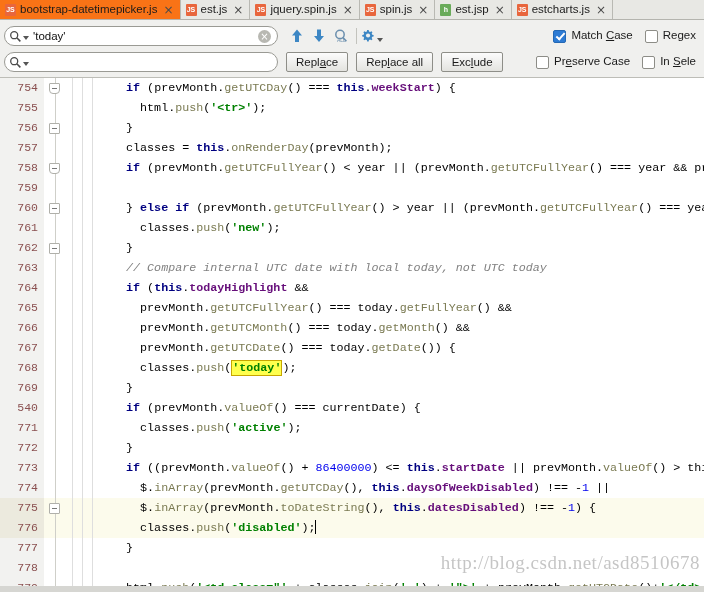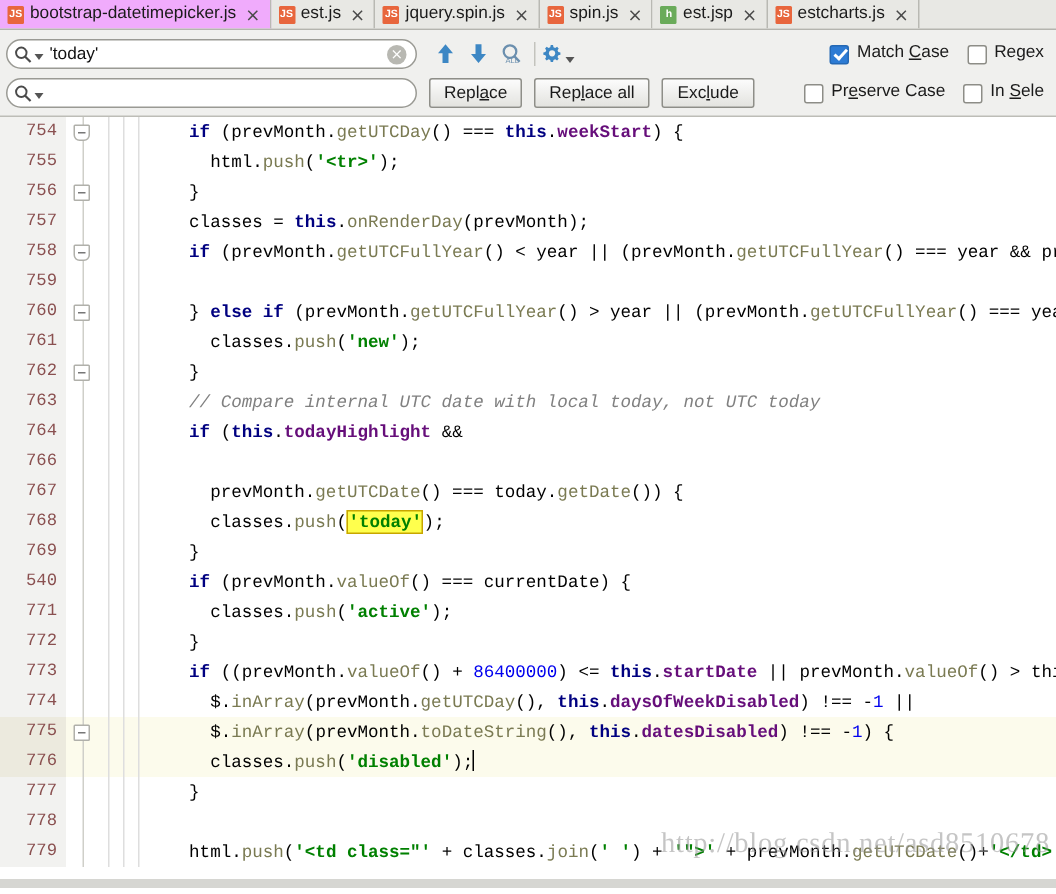--- a/index.html
+++ b/index.html
@@ -27,21 +27,21 @@
     gap: 4px;
     padding: 0 6px 0 5px;
     font-size: 11.5px;
     color: #1b1b1b;
     background: #e8e8e4;
     border-right: 1px solid #b9b9b3;
     position: relative;
     flex: 0 0 auto;
   }
   .tab.active {
-    background: #f0abfc;
+    background: #f97316;
     border-right: 1px solid #b9b9b3;
   }
   .tab-icon {
     width: 11px; height: 12px;
     border-radius: 1px;
     display: inline-flex;
     align-items: center;
     justify-content: center;
     font-size: 7px;
     font-weight: bold;
@@ -552,29 +552,42 @@
           <div class="foldline"></div>
         </div>
         <div class="gutter-marks">
           <div class="vline" style="left: 6px;"></div>
           <div class="vline" style="left: 16px;"></div>
           <div class="vline" style="left: 26px;"></div>
         </div>
         <div class="code">    <span class="kw">if</span> (<span class="kw">this</span>.<span class="prop">todayHighlight</span> &amp;&amp;</div>
       </div>
       <div class="row">
+        <div class="gutter-num">765</div>
+        <div class="gutter-fold">
+          <div class="foldline"></div>
+        </div>
+        <div class="gutter-marks">
+          <div class="vline" style="left: 6px;"></div>
+          <div class="vline" style="left: 16px;"></div>
+          <div class="vline" style="left: 26px;"></div>
+        </div>
+        <div class="code">      <span class="id">prevMonth</span>.<span class="fn">getUTCFullYear</span>() === <span class="id">today</span>.<span class="fn">getFullYear</span>() &amp;&amp;</div>
+      </div>
+      <div class="row">
         <div class="gutter-num">766</div>
         <div class="gutter-fold">
           <div class="foldline"></div>
         </div>
         <div class="gutter-marks">
           <div class="vline" style="left: 6px;"></div>
           <div class="vline" style="left: 16px;"></div>
           <div class="vline" style="left: 26px;"></div>
         </div>
+        <div class="code">      <span class="id">prevMonth</span>.<span class="fn">getUTCMonth</span>() === <span class="id">today</span>.<span class="fn">getMonth</span>() &amp;&amp;</div>
       </div>
       <div class="row">
         <div class="gutter-num">767</div>
         <div class="gutter-fold">
           <div class="foldline"></div>
         </div>
         <div class="gutter-marks">
           <div class="vline" style="left: 6px;"></div>
           <div class="vline" style="left: 16px;"></div>
           <div class="vline" style="left: 26px;"></div>

